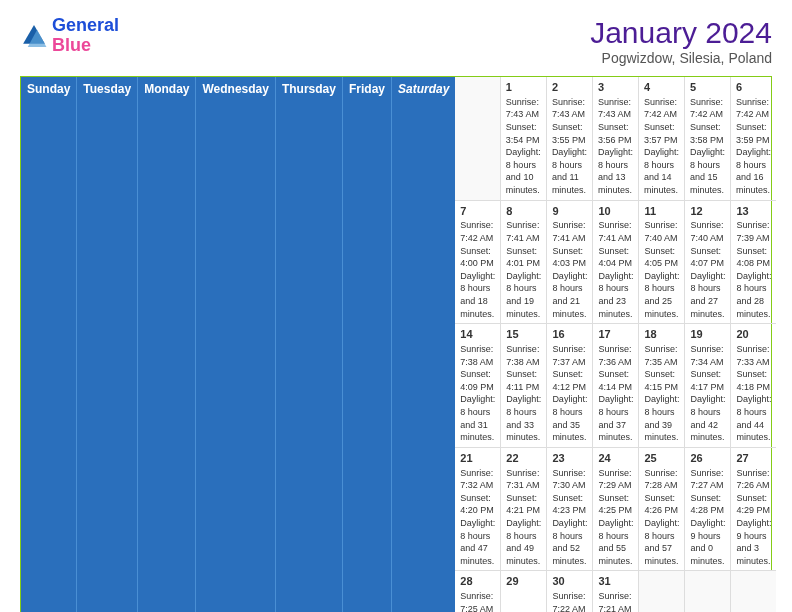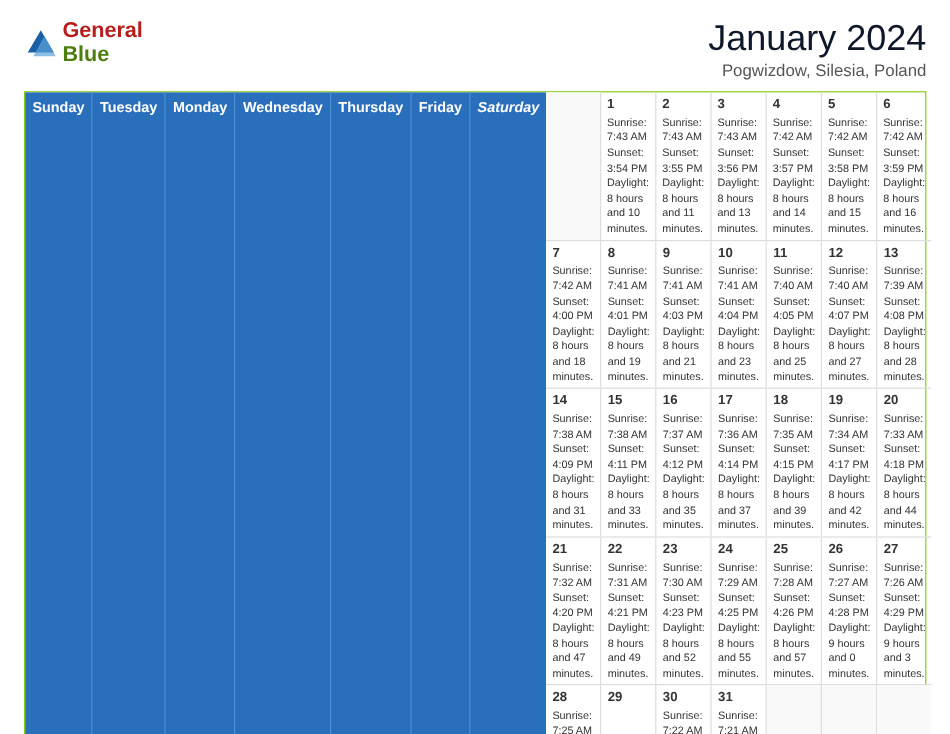--- a/index.html
+++ b/index.html
@@ -28,32 +28,32 @@
       align-items: center;
       gap: 4px;
     }
     .logo-text {
       font-size: 18px;
       font-weight: bold;
       color: #333;
       line-height: 1.1;
     }
     .logo-text span {
-      color: #b91c1c;
+      color: #1d4ed8;
     }
     .logo-icon {
       width: 28px;
       height: 28px;
     }
     .title-block {
       text-align: right;
     }
     .calendar-title {
       font-size: 30px;
-      color: #0f172a;
+      color: #4c1d95;
       font-weight: normal;
     }
     .calendar-subtitle {
       font-size: 14px;
       color: #555;
     }
     .calendar {
       flex: 1;
       display: flex;
       flex-direction: row;
@@ -112,21 +112,21 @@
 
 <div class="page">
   <div class="header">
     <div class="logo">
       <svg class="logo-icon" viewBox="0 0 36 36">
         <polygon points="18,4 32,28 4,28" fill="#1a5fa8"></polygon>
         <polygon points="22,10 34,32 10,32" fill="#5ba3d9" opacity="0.7"></polygon>
       </svg>
       <div class="logo-text">
         <div><span>General</span></div>
-        <div><span style="color:#4d7c0f">Blue</span></div>
+        <div><span style="color:#ec4899">Blue</span></div>
       </div>
     </div>
     <div class="title-block">
       <div class="calendar-title">January 2024</div>
       <div class="calendar-subtitle">Pogwizdow, Silesia, Poland</div>
     </div>
   </div>
 
   <div class="calendar">
     <div class="cal-header-row">

